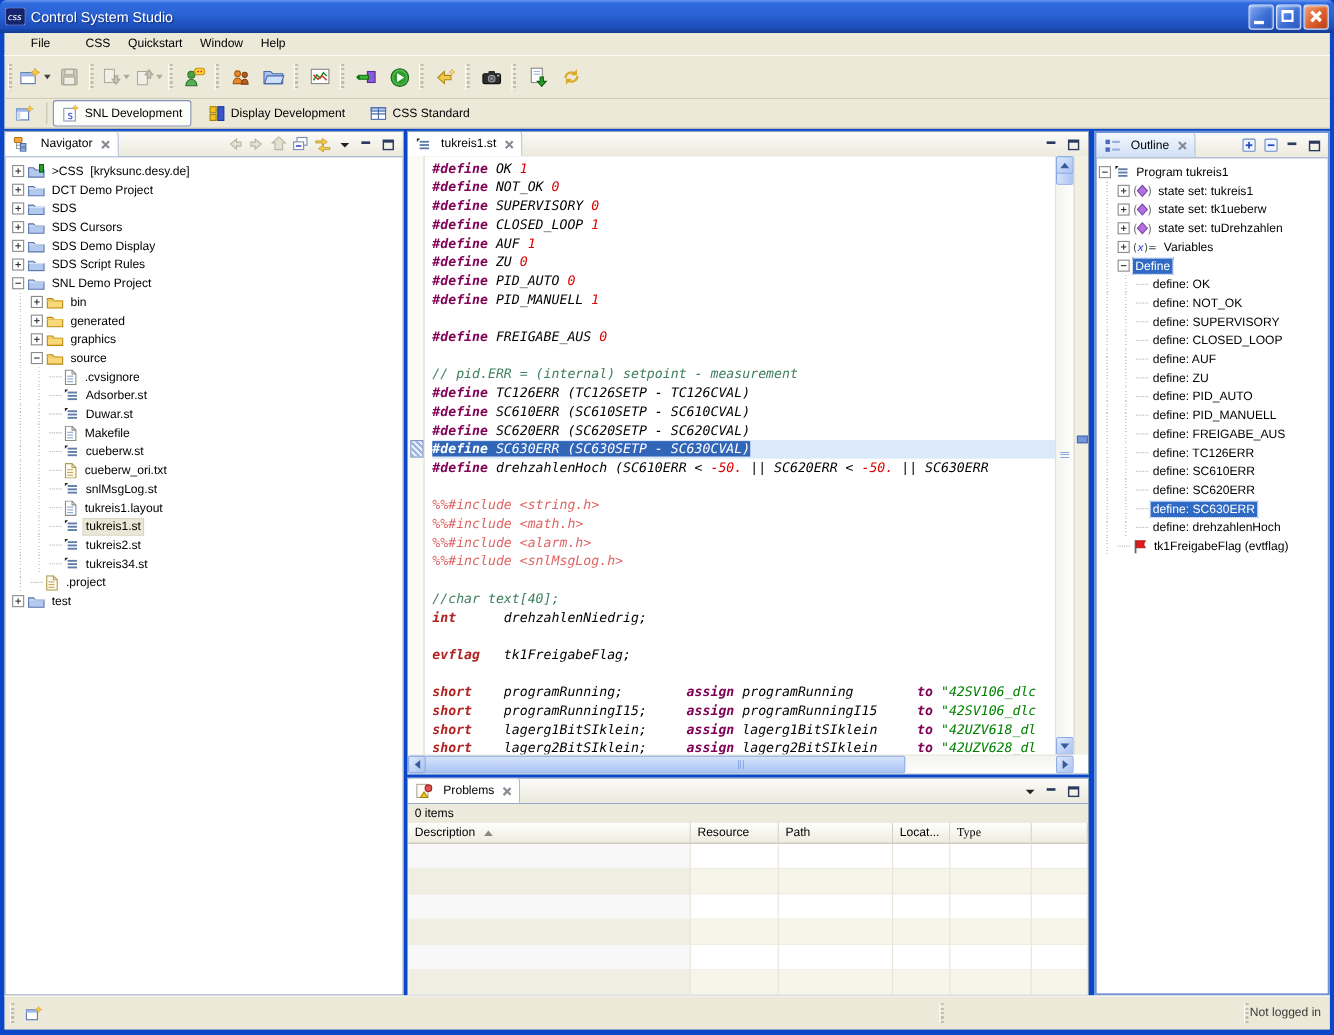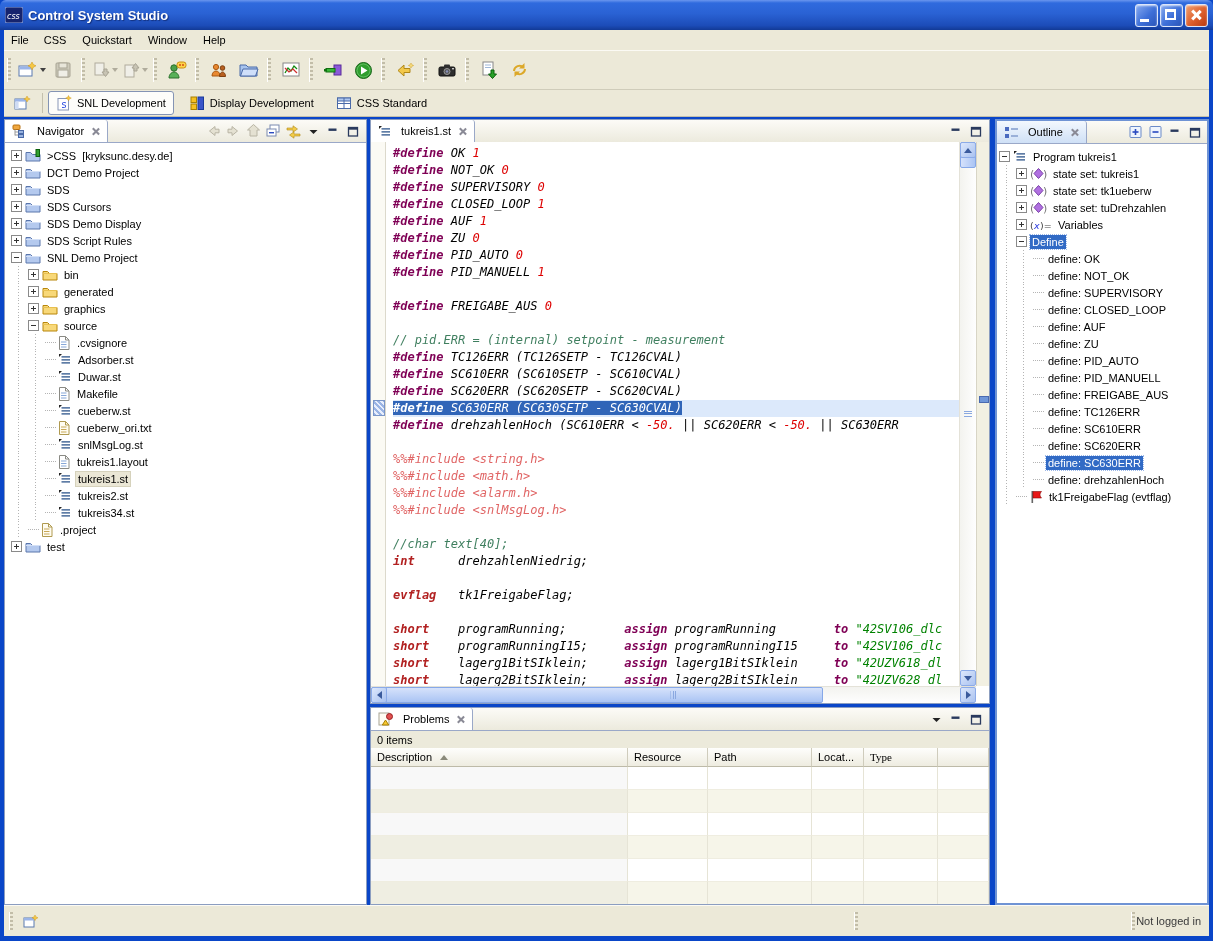--- a/index.html
+++ b/index.html
@@ -4,21 +4,21 @@
 <style>
   html,body{margin:0;padding:0;}
   body{width:1213px;height:941px;position:relative;overflow:hidden;background:#0a46c8;
        font-family:"Liberation Sans","DejaVu Sans",sans-serif;font-size:11px;color:#000;}
   svg{display:block;}
 
   
   #titlebar{position:absolute;left:0;top:0;width:1213px;height:30px;
     background:linear-gradient(180deg,#6a96ee 0%,#2f6ade 10%,#2a62d4 45%,#1c4cb8 85%,#123a96 100%);
     border-radius:6px 6px 0 0;display:flex;align-items:center;padding-left:5px;box-sizing:border-box;}
-  #title{color:#fff;font-weight:bold;font-size:13px;margin-left:5px;text-shadow:1px 1px 1px #12307e;}
+  #title{color:#fff;font-weight:normal;font-size:13px;margin-left:5px;text-shadow:1px 1px 1px #12307e;}
   #wcontrols{position:absolute;right:5px;top:4px;display:flex;gap:2px;}
   .wbtn{width:21px;height:21px;border:1px solid #dce6fa;border-radius:3px;
     background:linear-gradient(135deg,#86aaf0 0%,#3d6fd8 55%,#2a55b8 100%);
     box-shadow:inset 0 1px 2px rgba(255,255,255,.7);position:relative;}
   .wbtn.close{background:linear-gradient(135deg,#f0a070 0%,#dd5f2c 55%,#b83a10 100%);}
   .g-min{position:absolute;left:4px;bottom:4px;width:9px;height:3px;background:#fff;}
   .g-max{position:absolute;left:4px;top:4px;width:11px;height:11px;border:2px solid #fff;border-top-width:3px;box-sizing:border-box;}
   .g-x{position:absolute;left:4px;top:4px;width:12px;height:12px;}
   .g-x::before,.g-x::after{content:"";position:absolute;left:5px;top:0;width:2.5px;height:12px;background:#fff;}
   .g-x::before{transform:rotate(45deg);} .g-x::after{transform:rotate(-45deg);}
@@ -146,21 +146,21 @@
       <div class="wbtn">
           <span class="g-max"></span>
         </div>
       <div class="wbtn close">
           <span class="g-x"></span>
         </div>
     </div>
   </div>
 
   <div id="menubar">
-      <div class="menu-item" style="padding: 2px 7px;">File</div>
+      <div class="menu-item" style="padding: 2px 24px;">File</div>
       <div class="menu-item" style="padding: 2px 8px;">CSS</div>
       <div class="menu-item" style="padding: 2px 8px;">Quickstart</div>
       <div class="menu-item" style="padding: 2px 8px;">Window</div>
       <div class="menu-item" style="padding: 2px 8px;">Help</div>
     </div>
   <div id="toolbar">
       <span class="grip"></span>
       <div class="tbtn">
         <span style="display: flex; align-items: center;">
           <svg width="20" height="18">

